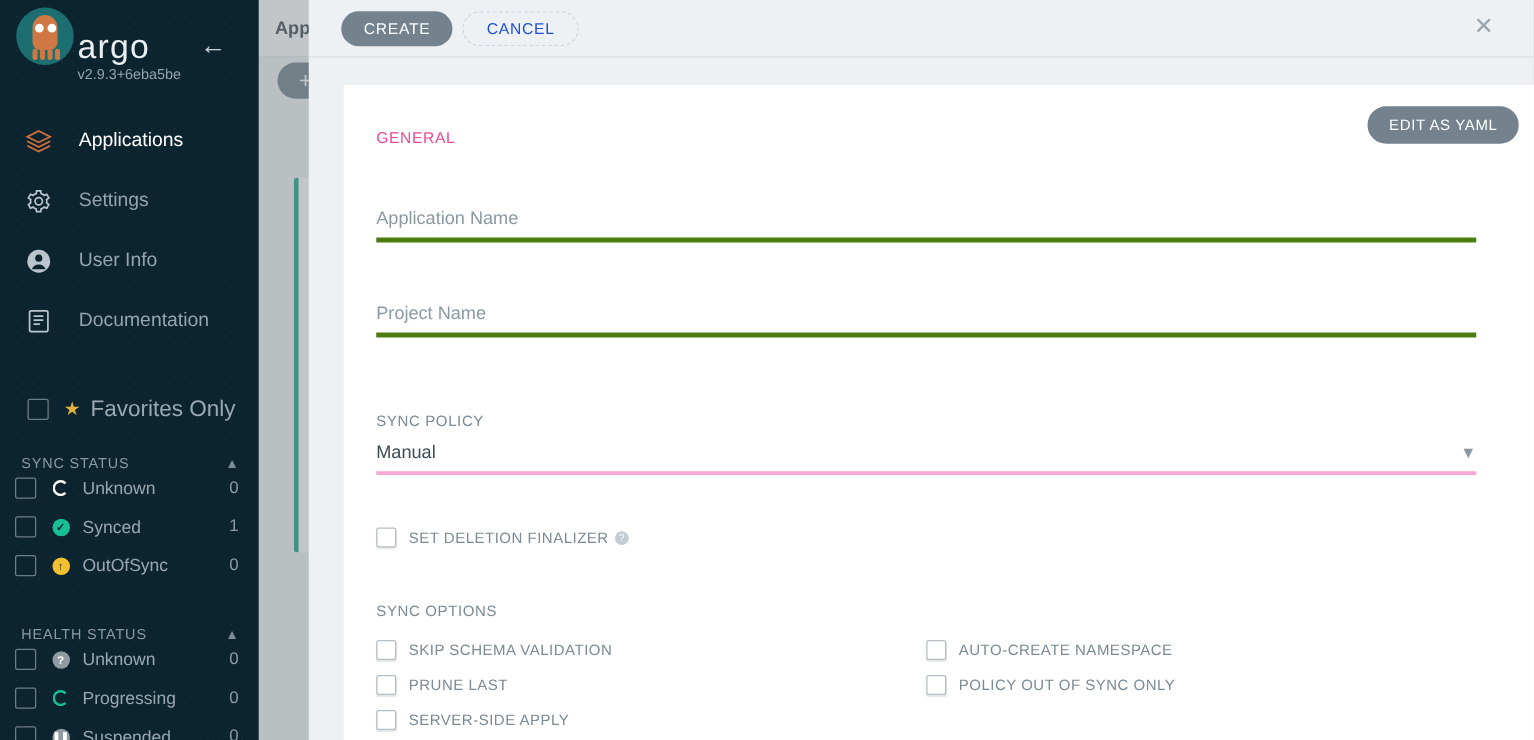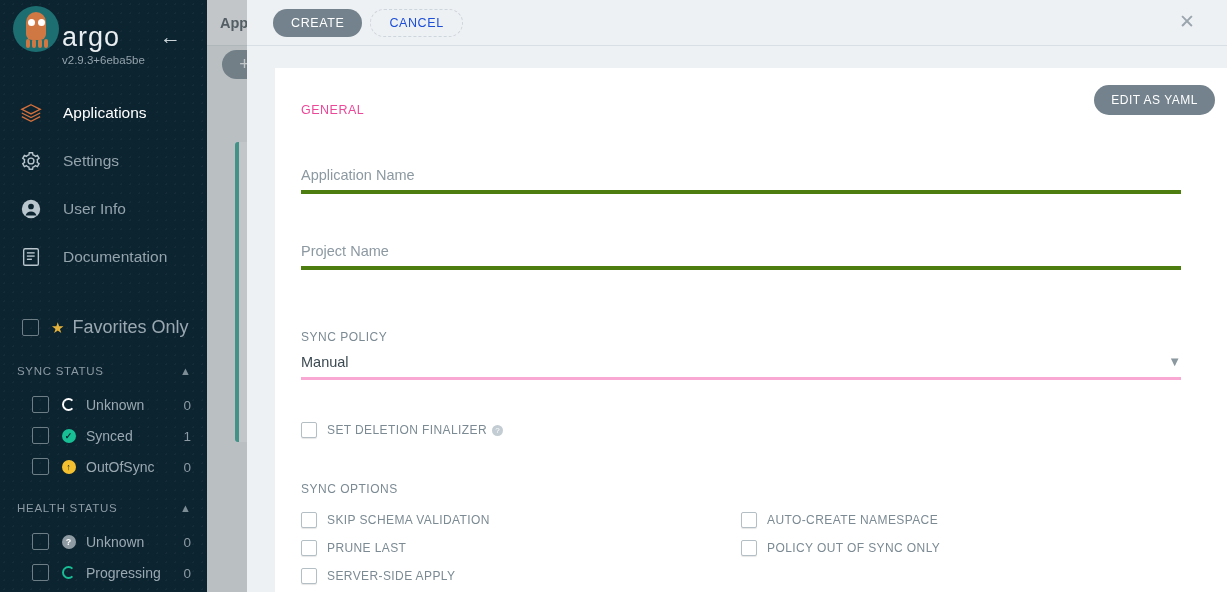--- a/index.html
+++ b/index.html
@@ -78,22 +78,22 @@
   .filter-head {
     display: flex; align-items: center; justify-content: space-between;
     padding: 0 16px 0 17px; height: 22px; margin-top: 20px; cursor: pointer; gap: 44px;
   }
   .filter-head .ftitle {
     font-size: 11.5px; letter-spacing: 0.7px; color: #8b9aa2; font-weight: 400;
   }
   .caret-up { font-size: 11px; color: #7d8d96; line-height: 1; }
 
   .filter-row {
-    display: flex; align-items: flex-end; height: 31px;
-    padding-left: 32px; padding-right: 16px; cursor: pointer;
+    display: flex; align-items: flex-start; height: 31px;
+    padding-left: 12px; padding-right: 16px; cursor: pointer;
   }
   .filter-ico {
     margin-left: 11px; width: 17px; height: 17px; flex: none;
     display: flex; align-items: center; justify-content: center;
   }
   .filter-label { margin-left: 9px; font-size: 14px; color: #9aa9b1; flex: 1; }
   .filter-count { font-size: 13.5px; color: #8d9ca4; }
 
   .ico-circle {
     width: 14px; height: 14px; border-radius: 50%;

